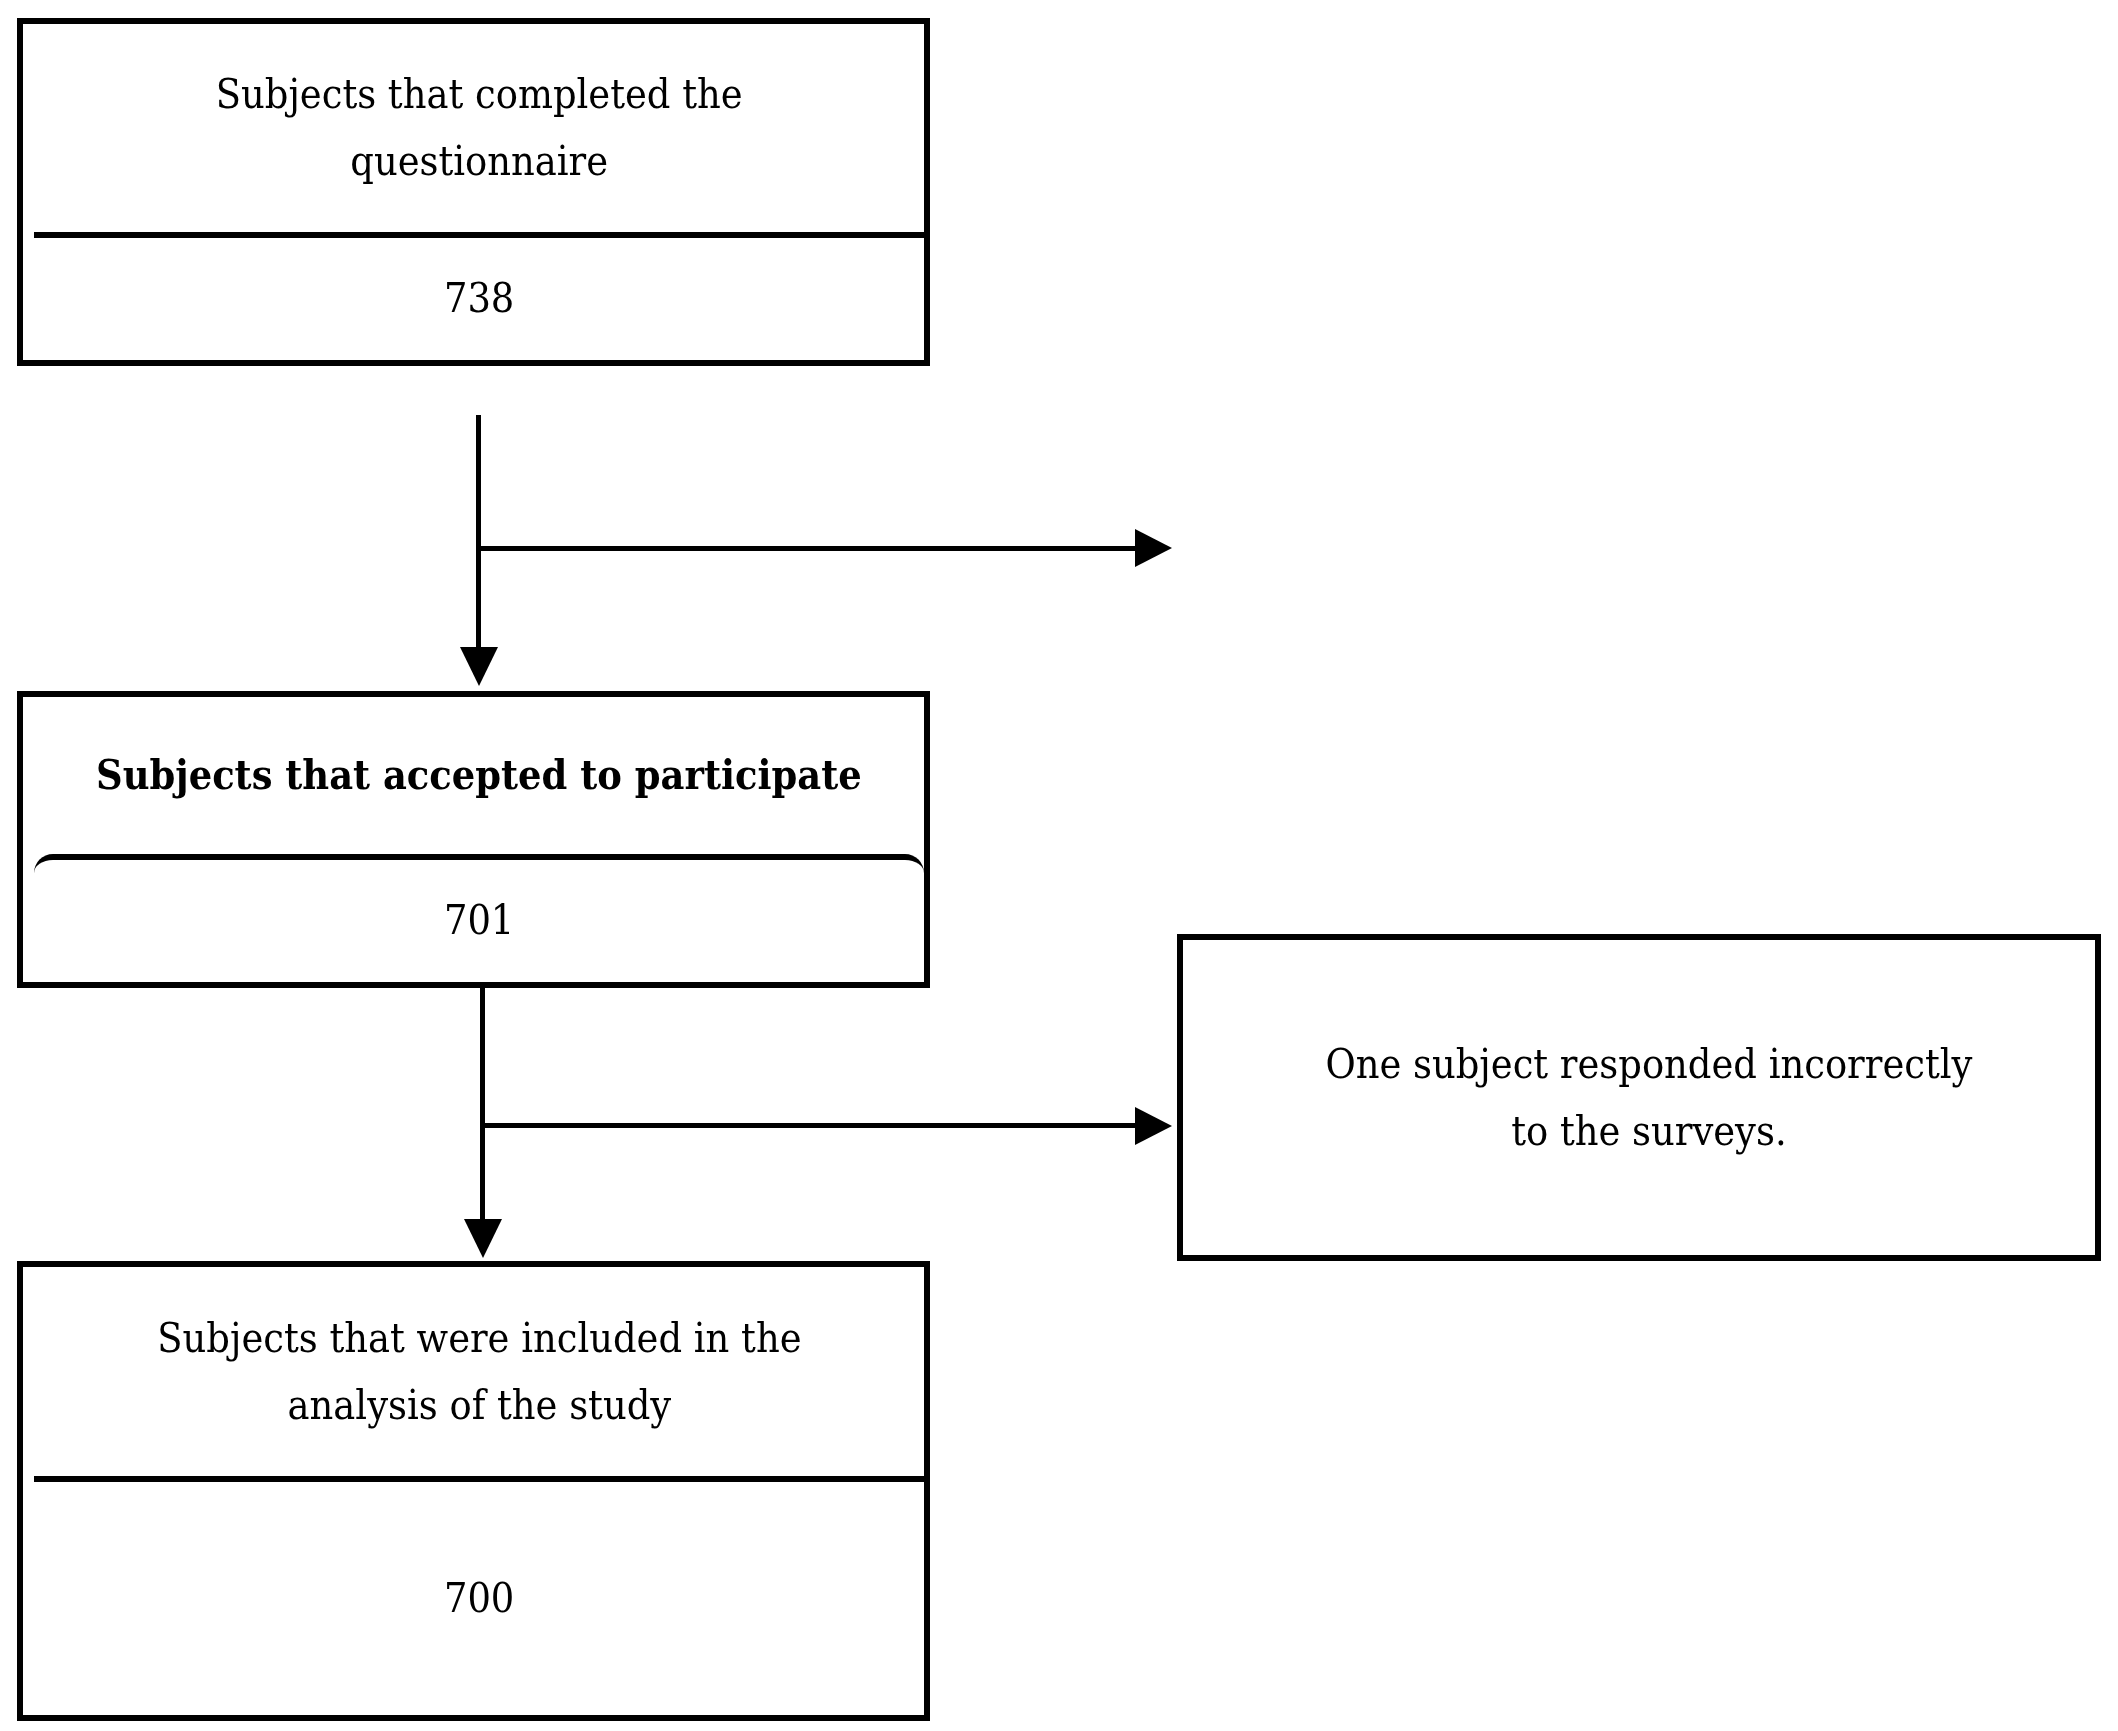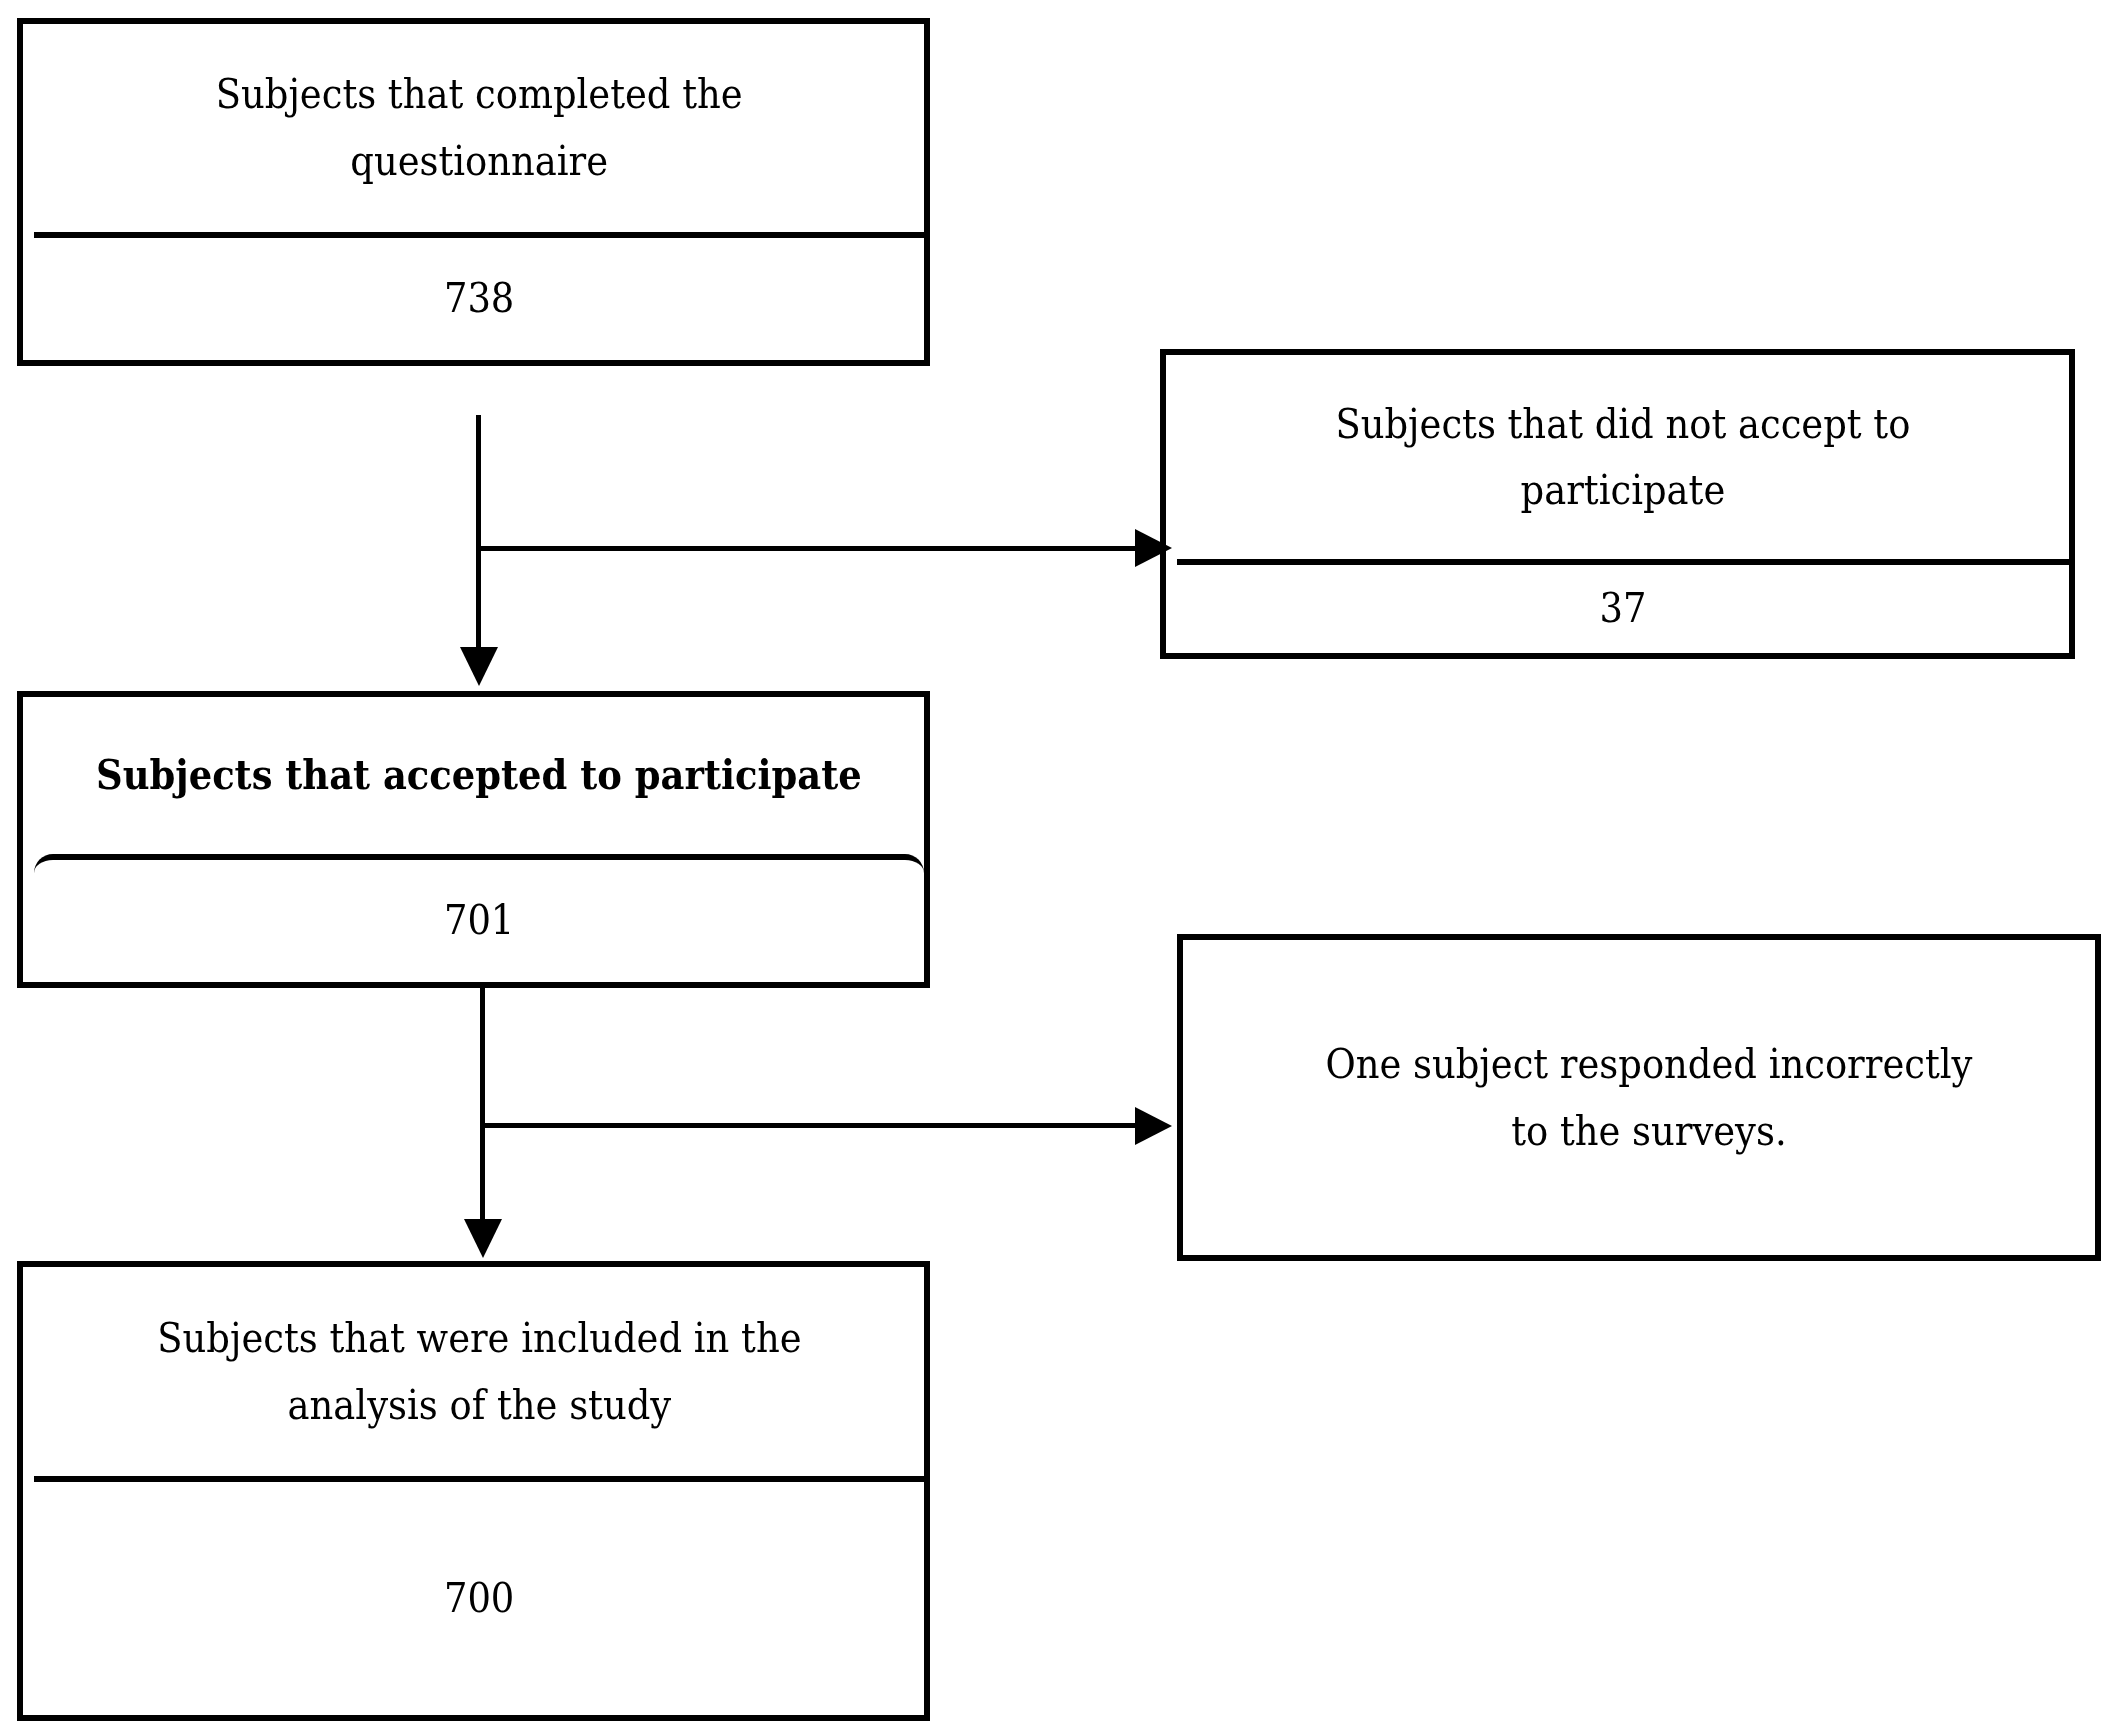--- a/index.html
+++ b/index.html
@@ -87,29 +87,20 @@
   <div class="flow-box" style="left:17px; top:17.6px; width:913px; height:348px;">
     <div class="box-cell" style="height:208px;">
       <div class="cell-label">Subjects that completed the
 questionnaire</div>
     </div>
     <div class="box-cell cell-divider" style="flex:1;">
       <div class="cell-count">738</div>
     </div>
   </div>
 
-  <div class="flow-box" style="left:1160px; top:349px; width:915px; height:310px;">
-    <div class="box-cell" style="height:204px;">
-      <div class="cell-label">Subjects that did not accept to
-participate</div>
-    </div>
-    <div class="box-cell cell-divider" style="flex:1;">
-      <div class="cell-count">37</div>
-    </div>
-  </div>
 
   <div class="flow-box" style="left:17px; top:691px; width:913px; height:297px;">
     <div class="box-cell" style="height:157px;font-weight:bold;">
       <div class="cell-label">Subjects that accepted to participate</div>
     </div>
     <div class="box-cell cell-divider" style="flex:1;border-radius:19px;">
       <div class="cell-count">701</div>
     </div>
   </div>
 

